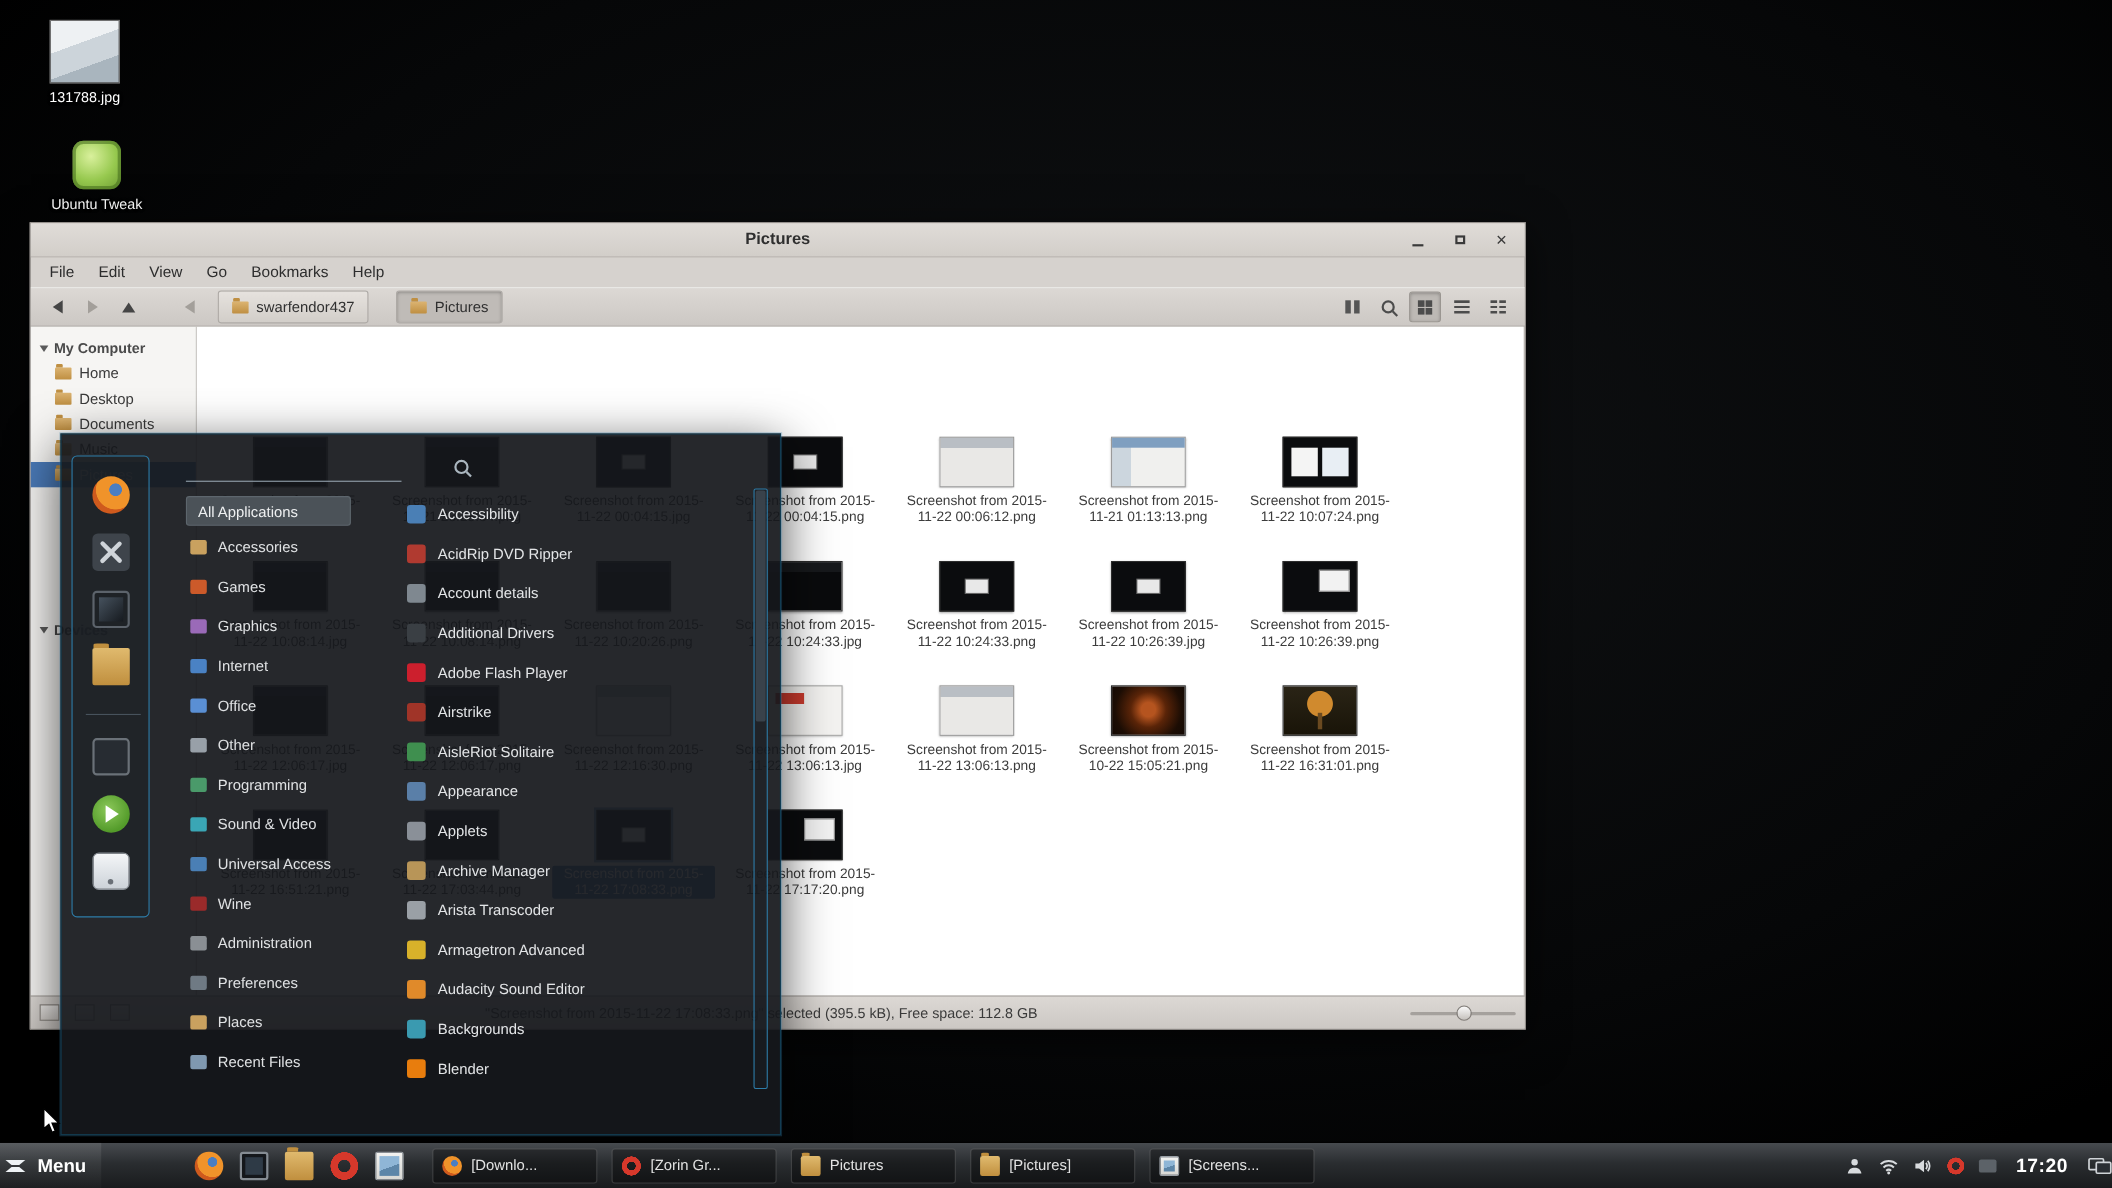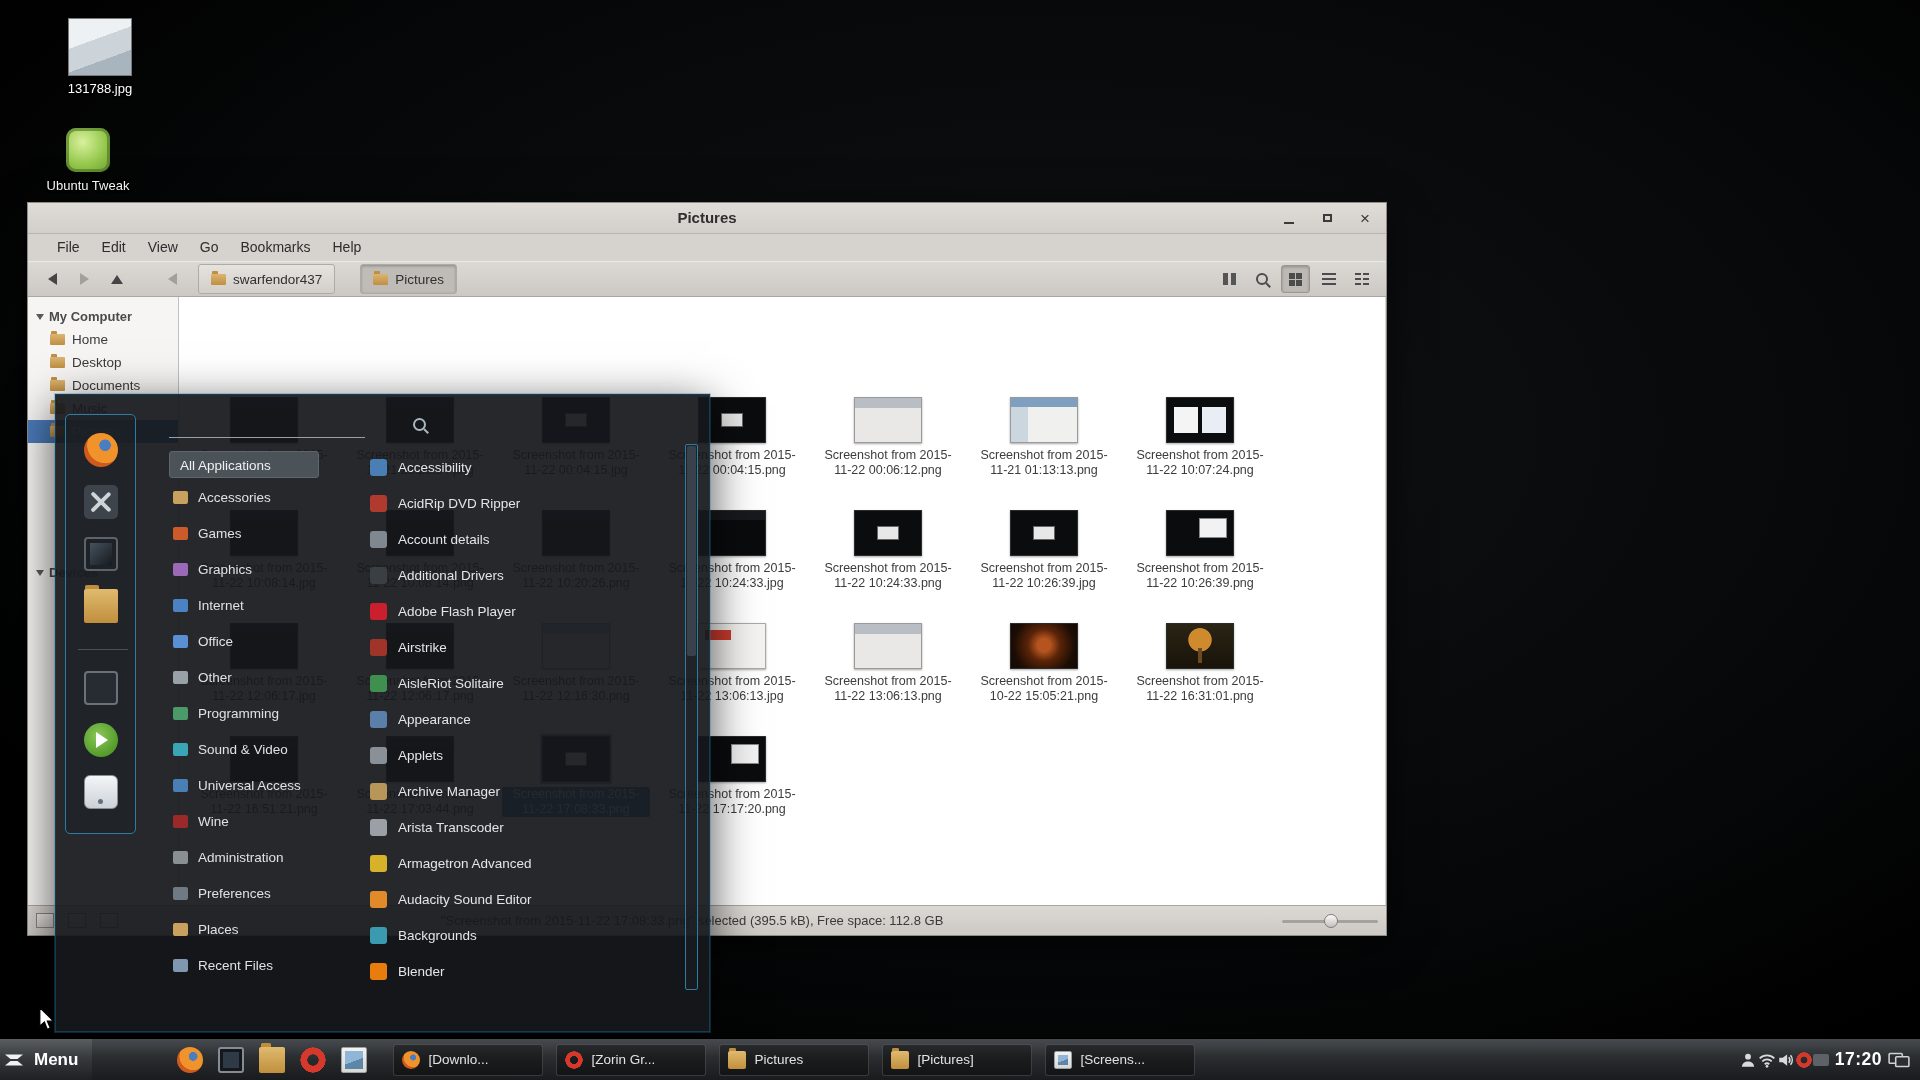--- a/index.html
+++ b/index.html
@@ -23,21 +23,21 @@
     box-shadow:0 10px 36px rgba(0,0,0,.65);z-index:10;box-sizing:border-box}
   .titlebar{position:absolute;left:0;top:0;right:0;height:30px;background:linear-gradient(#e0dcd8,#d2cec9);
     border-bottom:1px solid #b8b4b0}
   .win-title{position:absolute;left:0;right:0;top:6px;text-align:center;font-size:15px;font-weight:bold;color:#2f2f2f}
   .win-controls{position:absolute;right:8px;top:4px;display:flex;gap:12px}
   .wbtn{width:26px;height:22px;display:flex;align-items:center;justify-content:center}
   .g-min{width:10px;height:2px;background:#3a3a3a;margin-top:9px}
   .g-max{width:9px;height:8px;border:2px solid #3a3a3a;box-sizing:border-box}
   .g-close{font-size:17px;color:#3a3a3a;line-height:1}
 
-  .menubar{position:absolute;left:0;top:30px;right:0;height:28px;display:flex;align-items:center;padding-left:18px}
+  .menubar{position:absolute;left:0;top:30px;right:0;height:28px;display:flex;align-items:center;padding-left:6px}
   .mb-item{padding:5px 11px;font-size:14px;color:#2d2d2d}
 
   .toolbar{position:absolute;left:0;top:58px;right:0;height:36px;background:linear-gradient(#dcd8d4,#ccc8c4);
     border-top:1px solid #eceae8;border-bottom:1px solid #aaa6a2;display:flex;align-items:center;padding:0 10px;gap:3px;box-sizing:border-box}
   .tbtn{width:29px;height:28px;display:flex;align-items:center;justify-content:center;border-radius:3px}
   .tbtn.pressed{background:#bdb9b5;border:1px solid #9a9691;box-shadow:inset 0 1px 3px rgba(0,0,0,.25);box-sizing:border-box}
   .tri-left{width:0;height:0;border:6px solid transparent;border-left:0;border-right:9px solid #454545}
   .tri-right{width:0;height:0;border:6px solid transparent;border-right:0;border-left:9px solid #454545}
   .tri-up{width:0;height:0;border:6px solid transparent;border-top:0;border-bottom:9px solid #454545}
   .dim{border-right-color:#a39f9a;border-left-color:#a39f9a}
@@ -157,33 +157,33 @@
     background:linear-gradient(rgba(255,255,255,.10),rgba(255,255,255,.02))}
   .zorin{width:24px;height:24px}
   .tb-menu-label{color:#fff;font-size:17px;font-weight:bold}
   .ql{display:flex;gap:15px;margin-left:85px;align-items:center}
   .ql-ico{width:26px;height:26px}
   .tasks{display:flex;gap:13px;margin-left:26px;align-items:center}
   .task{width:150px;height:32px;display:flex;align-items:center;gap:8px;padding:0 8px;box-sizing:border-box;
     background:rgba(0,0,0,.35);border:1px solid rgba(255,255,255,.16);border-radius:3px}
   .t-ico{width:18px;height:18px;flex:0 0 auto}
   .t-label{color:#e2e2e2;font-size:13.5px;white-space:nowrap;overflow:hidden}
-  .tray{margin-left:auto;display:flex;align-items:center;gap:1px;padding-right:10px}
+  .tray{margin-left:auto;display:flex;align-items:center;gap:13px;}
   .tray-ic{width:18px;height:18px}
   .tray-ind{width:16px;height:12px;border-radius:2px;background:#5c6268}
   .clock{color:#fff;font-weight:bold;font-size:17.5px;letter-spacing:.5px;margin:0 5px}
 
   #cursor{left:36px;top:1006px;z-index:40}
 </style>
 </head>
 <body>
 
 <div id="screen">
 
-  <div class="desk-icon abs" style="left:52px;top:18px">
+  <div class="desk-icon abs" style="left:29px;top:18px">
     <div class="di-thumb photo"></div>
     <div class="di-label">131788.jpg</div>
   </div>
   <div class="desk-icon abs" style="left:40px;top:122px">
     <div class="di-thumb tweak"></div>
     <div class="di-label">Ubuntu Tweak</div>
   </div>
 
   <div id="fm" class="abs">
     <div class="titlebar">

